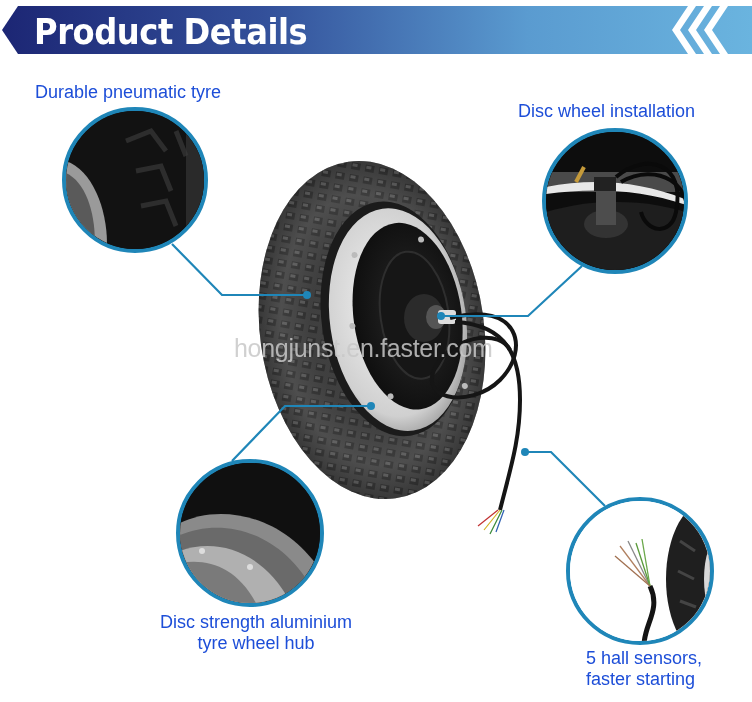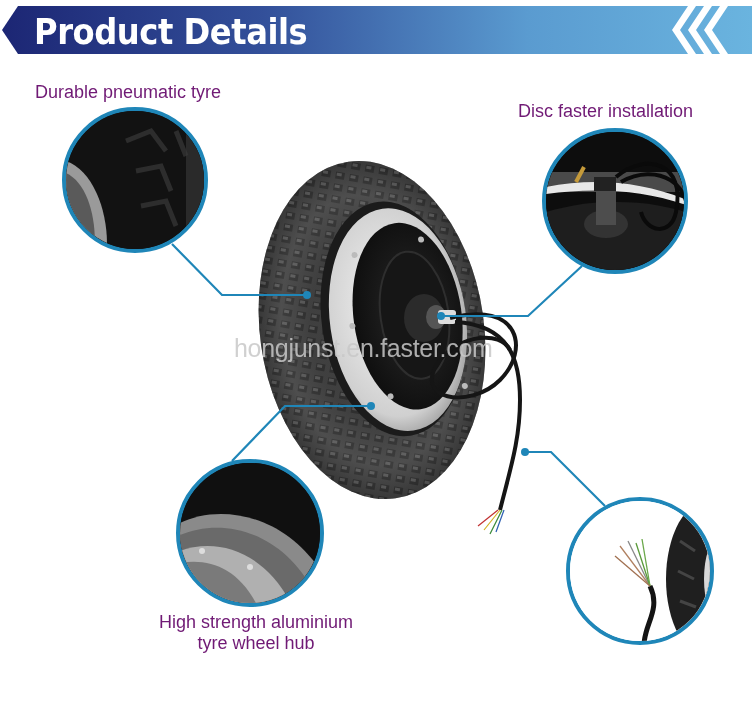--- a/index.html
+++ b/index.html
@@ -1,19 +1,19 @@
 <!DOCTYPE html>
 <html><head>
 <meta charset="utf-8">
 <style>
   html, body { margin:0; padding:0; background:#ffffff; }
   body { width:752px; height:702px; position:relative; overflow:hidden; font-family:"Liberation Sans", sans-serif; }
   .banner { position:absolute; left:0; top:6px; width:752px; height:40px; }
   .banner-title { position:absolute; left:34px; top:6px; font-family:"DejaVu Sans", sans-serif; font-weight:bold; font-size:35px; color:#ffffff; letter-spacing:-0.5px; line-height:40px; transform:scaleX(0.92); transform-origin:left center; }
-  .callout-label { position:absolute; color:#701a75; font-size:18px; line-height:21px; white-space:nowrap; }
+  .callout-label { position:absolute; color:#1d4ed8; font-size:18px; line-height:21px; white-space:nowrap; }
   .circle { position:absolute; border-radius:50%; border:4px solid #1f86b8; box-sizing:border-box; overflow:hidden; }
   .svgwrap { position:absolute; left:0; top:0; }
   .watermark { position:absolute; left:234px; top:334px; font-size:25px; color:rgba(200,200,200,0.85); letter-spacing:-0.3px; white-space:nowrap; }
 </style>
 </head>
 <body>
 
 <div class="banner">
   <svg width="752" height="48" style="position:absolute;left:0;top:0">
     <defs>
@@ -116,21 +116,21 @@
     <g stroke="#2d2d2d" stroke-width="5" fill="none">
       <path d="M60 30 L85 20 L100 40"></path>
       <path d="M70 60 L95 55 L105 80"></path>
       <path d="M75 95 L100 90 L110 115"></path>
       <path d="M110 20 L120 45"></path>
     </g>
     <rect x="120" y="0" width="26" height="146" fill="#3a3a3a" opacity="0.6"></rect>
   </svg>
 </div>
 
-<div class="callout-label" style="left:518px; top:101px;">Disc faster installation</div>
+<div class="callout-label" style="left:518px; top:101px;">Disc wheel installation</div>
 <div class="circle" style="left:542px; top:128px; width:146px; height:146px; background:#111;">
   <svg width="146" height="146">
     <rect width="146" height="146" fill="#0d0d0d"></rect>
     <path d="M0 40 L146 40 L146 60 L0 60 Z" fill="#4a4a4a"></path>
     <path d="M0 55 C 50 45, 100 50, 146 70 L146 75 C 100 58, 50 55, 0 62 Z" fill="#e8e8e8"></path>
     <ellipse cx="70" cy="115" rx="110" ry="45" fill="#1e1e1e"></ellipse>
     <ellipse cx="60" cy="92" rx="22" ry="14" fill="#333"></ellipse>
     <rect x="50" y="55" width="20" height="38" fill="#4d4d4d"></rect>
     <rect x="48" y="45" width="22" height="14" fill="#222"></rect>
     <g fill="none" stroke="#0a0a0a" stroke-width="4">
@@ -146,21 +146,21 @@
     <rect width="148" height="148" fill="#101010"></rect>
     <path d="M0 60 C 40 40, 110 50, 148 120 L148 148 L0 148 Z" fill="#8a8a8a"></path>
     <path d="M0 72 C 40 55, 100 65, 135 130 L148 148 L0 148 Z" fill="#6a6a6a"></path>
     <path d="M0 88 C 35 75, 85 85, 115 148 L0 148 Z" fill="#b0b0b0"></path>
     <path d="M0 100 C 30 95, 60 105, 80 148 L0 148 Z" fill="#7a7a7a"></path>
     <circle cx="22" cy="88" r="3" fill="#ddd"></circle>
     <circle cx="70" cy="104" r="3" fill="#ddd"></circle>
   </svg>
 </div>
 <div class="callout-label" style="left:148px; top:612px; text-align:center; width:216px;">
-  <div>High strength aluminium</div>
+  <div>Disc strength aluminium</div>
   <div>tyre wheel hub</div>
 </div>
 
 <div class="circle" style="left:566px; top:497px; width:148px; height:148px; background:#ffffff;">
   <svg width="148" height="148">
     <rect width="148" height="148" fill="#ffffff"></rect>
     <ellipse cx="140" cy="78" rx="44" ry="80" fill="#1f1f1f"></ellipse>
     <ellipse cx="148" cy="78" rx="14" ry="40" fill="#d8d8d8"></ellipse>
     <g stroke="#444" stroke-width="3" fill="none">
       <path d="M110 40 L125 50"></path>
@@ -171,13 +171,15 @@
     <g stroke-width="1.3" fill="none">
       <path d="M80 85 L50 45" stroke="#b08060"></path>
       <path d="M80 85 L58 40" stroke="#888"></path>
       <path d="M80 85 L66 42" stroke="#5a9a3a"></path>
       <path d="M80 85 L72 38" stroke="#6aa84a"></path>
       <path d="M80 85 L45 55" stroke="#a07050"></path>
     </g>
   </svg>
 </div>
 <div class="callout-label" style="left:586px; top:648px;">
+  <div>5 hall sensors,</div>
+  <div>faster starting</div>
 </div>
 
 </body></html>

